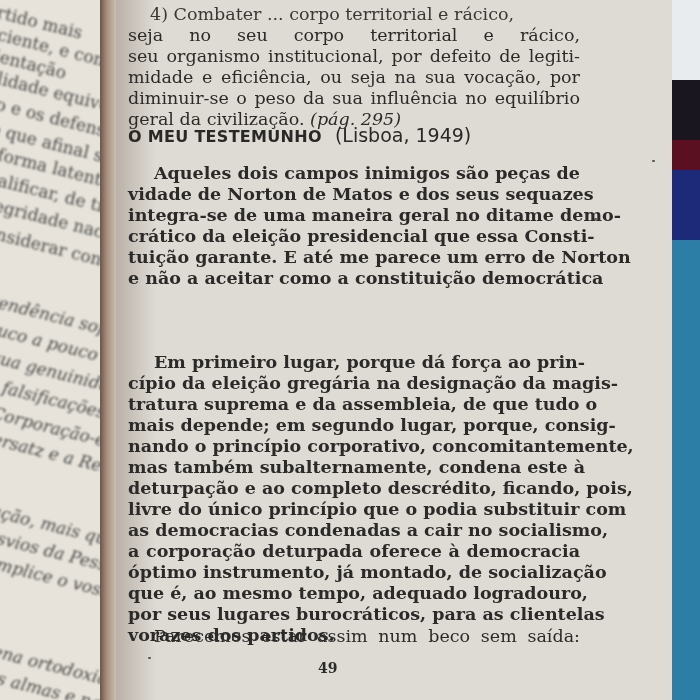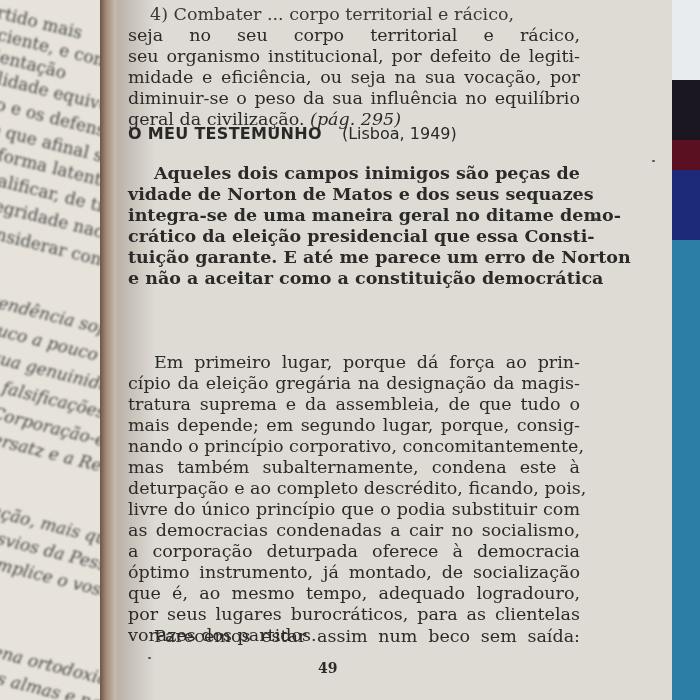--- a/index.html
+++ b/index.html
@@ -18,21 +18,21 @@
   .left-lines .it { font-style:italic; }
 
   .right-page { position:absolute; left:116px; top:0; width:556px; height:700px; background:#dedbd5; }
   .page-gradient { position:absolute; left:116px; top:0; width:40px; height:700px; background:linear-gradient(90deg,rgba(120,100,85,0.35),rgba(0,0,0,0)); pointer-events:none; }
   .text-block { position:absolute; left:128px; top:0; width:452px; color:#2c2a28; font-size:17.5px; line-height:21px; }
   .line { white-space:nowrap; text-align:justify; text-align-last:justify; height:21px; }
   .line.last { text-align-last:left; }
   .indent { padding-left:26px; }
   .heading { position:absolute; left:128px; top:124px; font-family:"DejaVu Sans", sans-serif; color:#2a2826; font-size:16px; }
   .heading .caps { font-weight:bold; letter-spacing:0.3px; }
-  .heading .place { font-weight:normal; font-size:16px; margin-left:20px; }
+  .heading .place { font-weight:normal; font-size:19px; margin-left:13px; }
   .page-number { position:absolute; left:318px; top:660px; font-size:14px; font-weight:bold; color:#2c2a28; }
   .dust { position:absolute; width:3px; height:2px; background:#555; border-radius:1px; }
 </style>
 </head>
 <body>
 
 <div class="backdrop">
   <div class="bd-top"></div>
   <div class="bd-dark"></div>
   <div class="bd-red"></div>
@@ -88,21 +88,21 @@
 
 <div class="text-block" style="top:163px;font-weight:bold;">
   <div class="line indent">Aqueles dois campos inimigos são peças de</div>
   <div class="line">vidade de Norton de Matos e dos seus sequazes</div>
   <div class="line">integra-se de uma maneira geral no ditame demo-</div>
   <div class="line">crático da eleição presidencial que essa Consti-</div>
   <div class="line">tuição garante. E até me parece um erro de Norton</div>
   <div class="line">e não a aceitar como a constituição democrática</div>
 </div>
 
-<div class="text-block" style="top:352px;">
+<div class="text-block" style="top:352px;font-weight:bold;">
   <div class="line indent">Em primeiro lugar, porque dá força ao prin-</div>
   <div class="line">cípio da eleição gregária na designação da magis-</div>
   <div class="line">tratura suprema e da assembleia, de que tudo o</div>
   <div class="line">mais depende; em segundo lugar, porque, consig-</div>
   <div class="line">nando o princípio corporativo, concomitantemente,</div>
   <div class="line">mas também subalternamente, condena este à</div>
   <div class="line">deturpação e ao completo descrédito, ficando, pois,</div>
   <div class="line">livre do único princípio que o podia substituir com</div>
   <div class="line">as democracias condenadas a cair no socialismo,</div>
   <div class="line">a corporação deturpada oferece à democracia</div>

